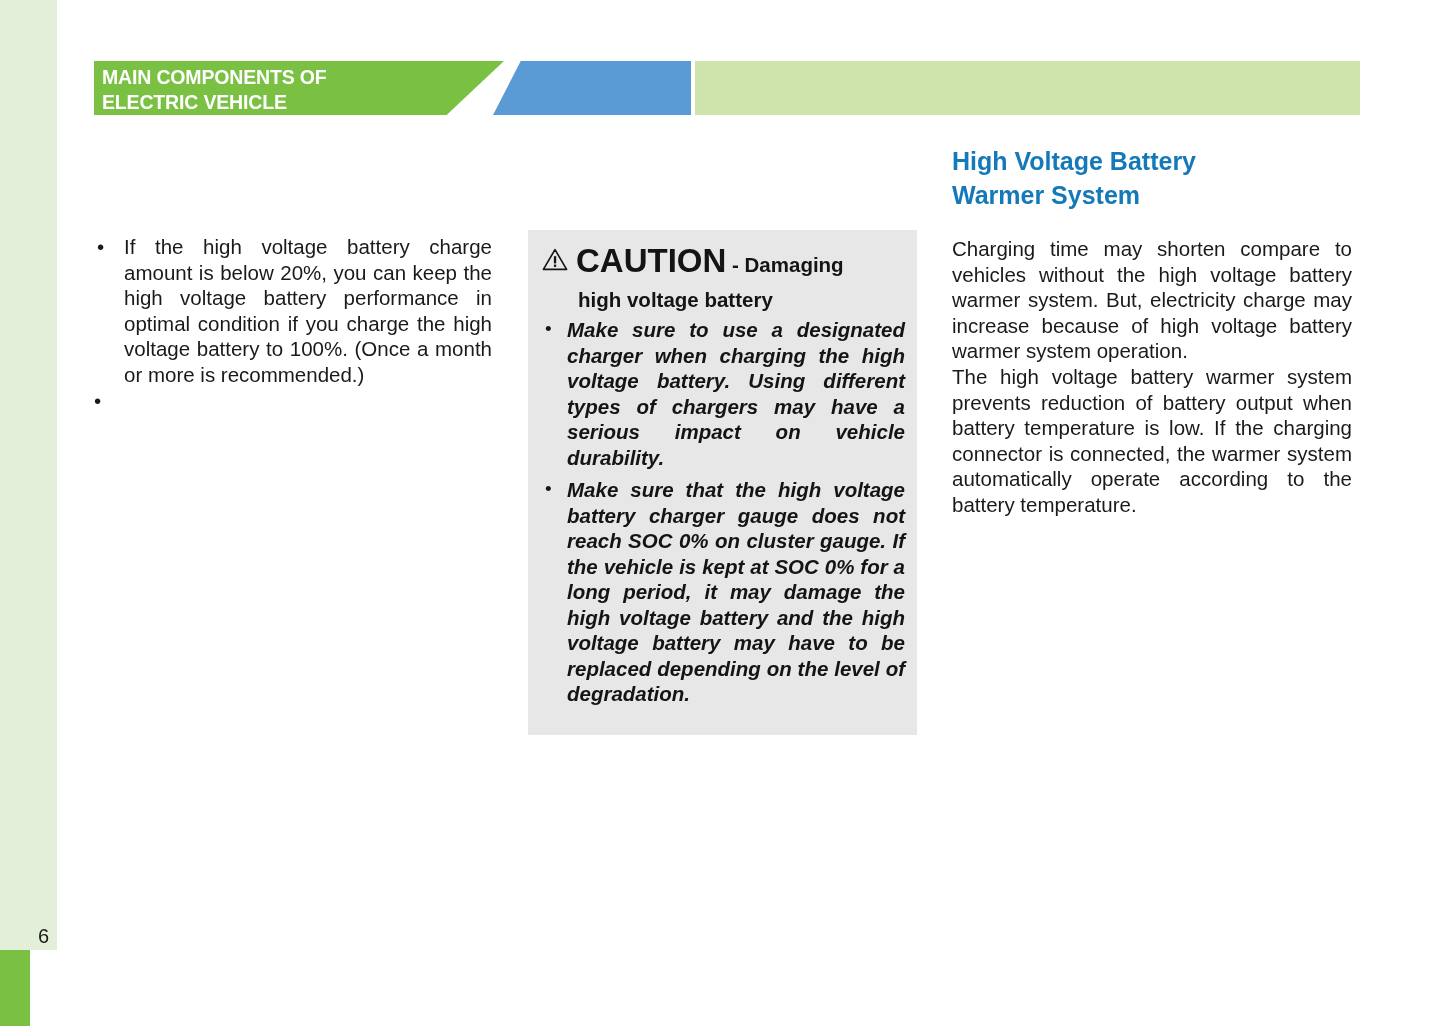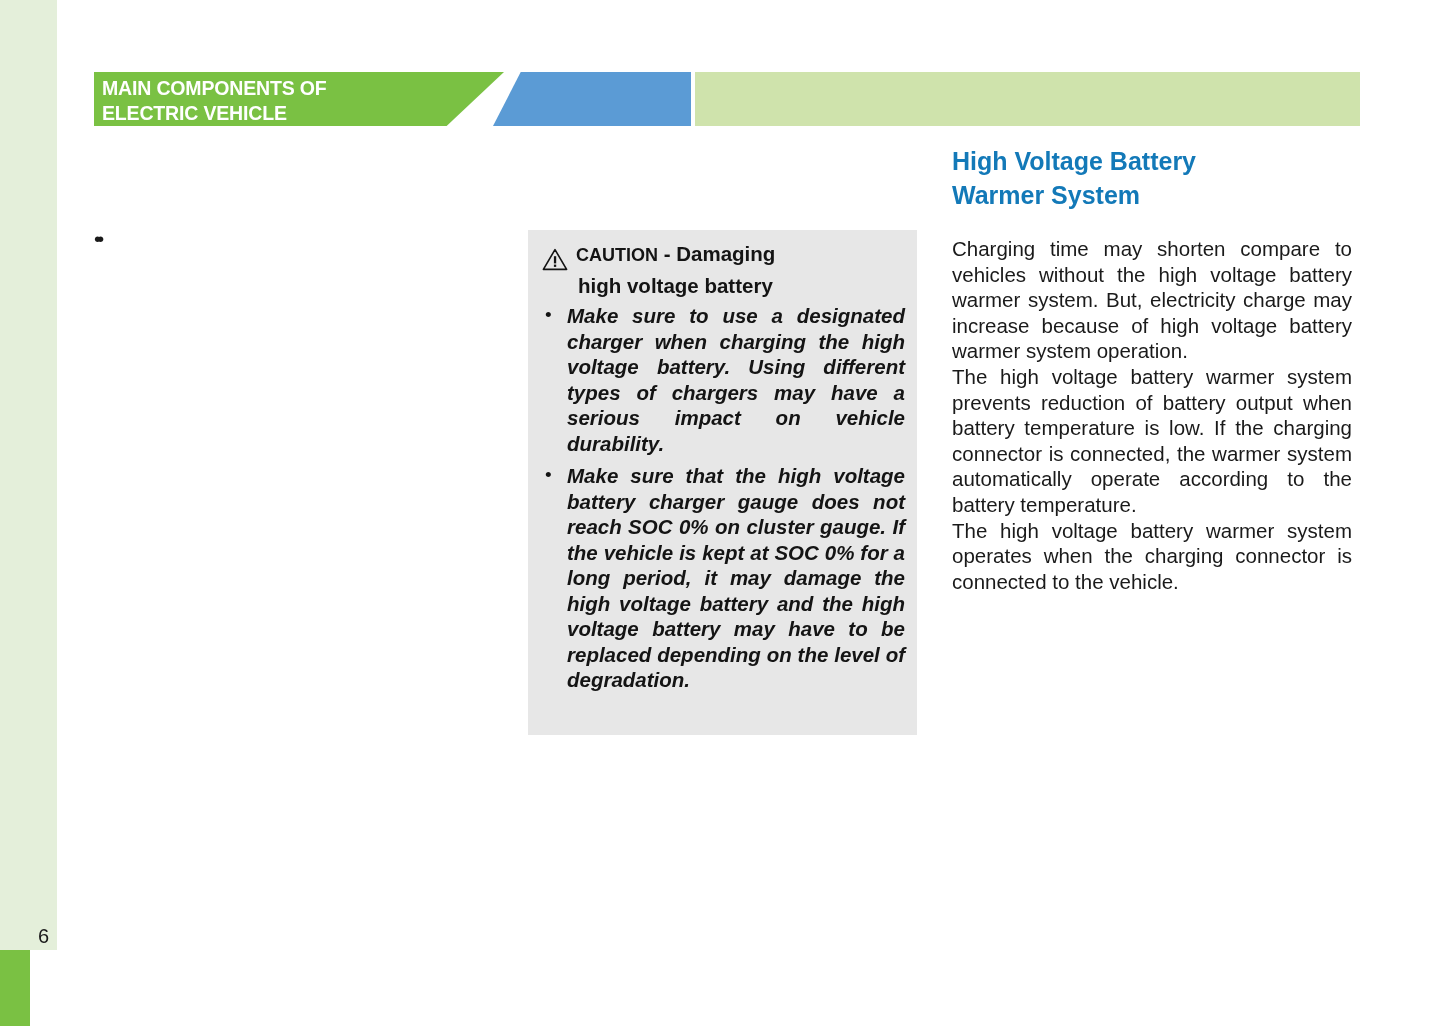--- a/index.html
+++ b/index.html
@@ -32,21 +32,21 @@
     top: 950px;
     width: 30px;
     height: 76px;
     background: #7ac143;
   }
 
   
   .header {
     position: absolute;
     left: 0;
-    top: 72px;
+    top: 61px;
     width: 1303px;
     height: 54px;
   }
   .header-green {
     position: absolute;
     left: 94px;
     top: 0;
     width: 410px;
     height: 54px;
     background: #7ac143;
@@ -156,21 +156,21 @@
     font-weight: bold;
   }
   .warn-icon {
     position: absolute;
     left: 2px;
     top: 6px;
     width: 26px;
     height: 23px;
   }
   .caution-word {
-    font-size: 18px;
+    font-size: 33px;
     font-weight: bold;
     letter-spacing: 0px;
   }
   .caution-sub {
     font-size: 20.5px;
     font-weight: bold;
   }
   .caution-head-l2 {
     display: block;
     font-size: 20.5px;
@@ -225,20 +225,21 @@
   <div class="header-title">MAIN COMPONENTS OF
 ELECTRIC VEHICLE</div>
   <div class="header-blue"></div>
   <div class="header-lightgreen"></div>
 </div>
 
 <div class="col col-1">
 
   <div class="bullet-item para">
     <span class="dot">•</span>
+    <span class="sub">If the high voltage battery charge amount is below 20%, you can keep the high voltage battery performance in optimal condition if you charge the high voltage battery to 100%. (Once a month or more is recommended.)</span>
   </div>
 
   <div class="bullet-item para para-gap indented">
     <span class="dot">•</span>
   </div>
 
 </div>
 
 <div class="caution-box">
 
@@ -264,16 +265,15 @@
   </ul>
 
 </div>
 
 <div class="section-heading">High Voltage Battery
 Warmer System</div>
 
 <div class="col col-3">
   <p class="para para-gap">Charging time may shorten compare to vehicles without the high voltage battery warmer system. But, electricity charge may increase because of high voltage battery warmer system operation.</p>
   <p class="para">The high voltage battery warmer system prevents reduction of battery output when battery temperature is low. If the charging connector is connected, the warmer system automatically operate according to the battery temperature.</p>
-  <p class="para para-gap">The high voltage battery warmer system operates when the charging connector is  connected to the vehicle.</p>
 </div>
 
 <div class="page-number">6</div>
 
 </body></html>

